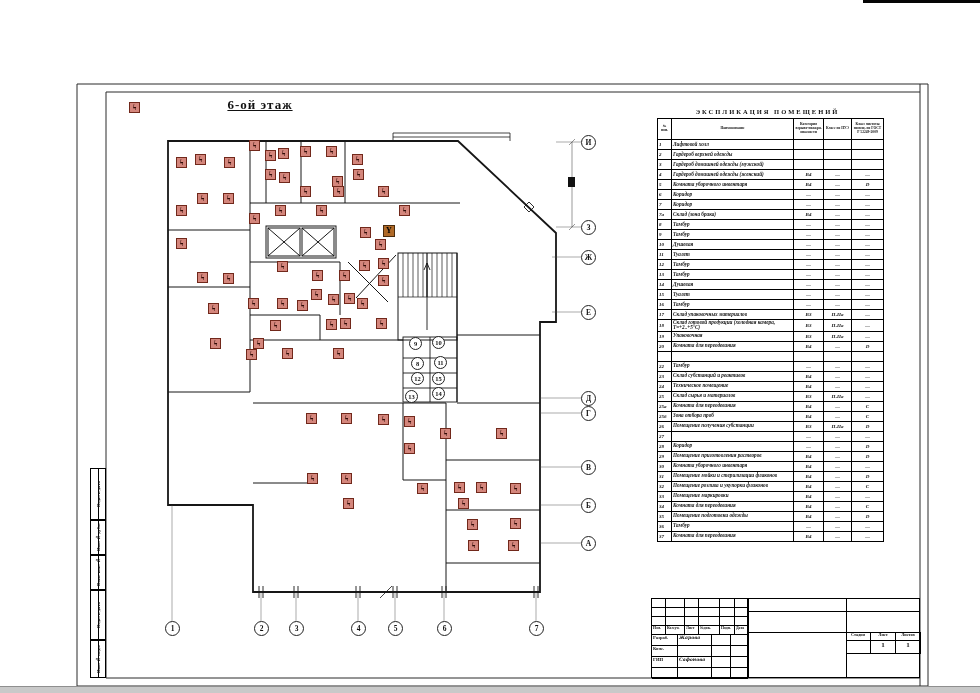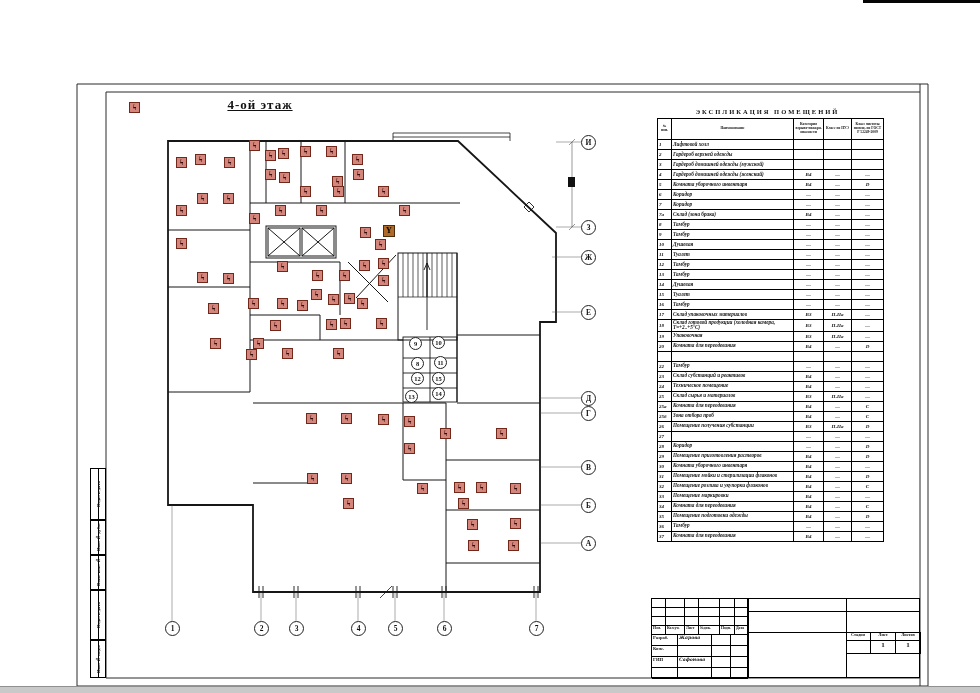--- a/index.html
+++ b/index.html
@@ -122,21 +122,21 @@
                M393,586 V598 M397,586 V598 M442,586 V598 M446,586 V598 M534,586 V598 M538,586 V598"></path>
       <path d="M380,598 L392,586" stroke-width="0.8"></path>
     </g>
 
     <g stroke="#333" stroke-width="0.5" fill="none">
       <path d="M572,142 V227 M569,145 L575,139 M569,230 L575,224"></path>
     </g>
     <rect x="568" y="177" width="7" height="10" fill="#111"></rect>
   </svg>
 
-  <div class="floor-title">4-ой этаж</div>
+  <div class="floor-title">6-ой этаж</div>
 
   <div class="expl">
     <div class="expl-title">ЭКСПЛИКАЦИЯ ПОМЕЩЕНИЙ</div>
     <table class="expl-t">
       <colgroup>
           <col class="w-n">
           <col class="w-name">
           <col class="w-cat">
           <col class="w-pue">
           <col class="w-clean">

